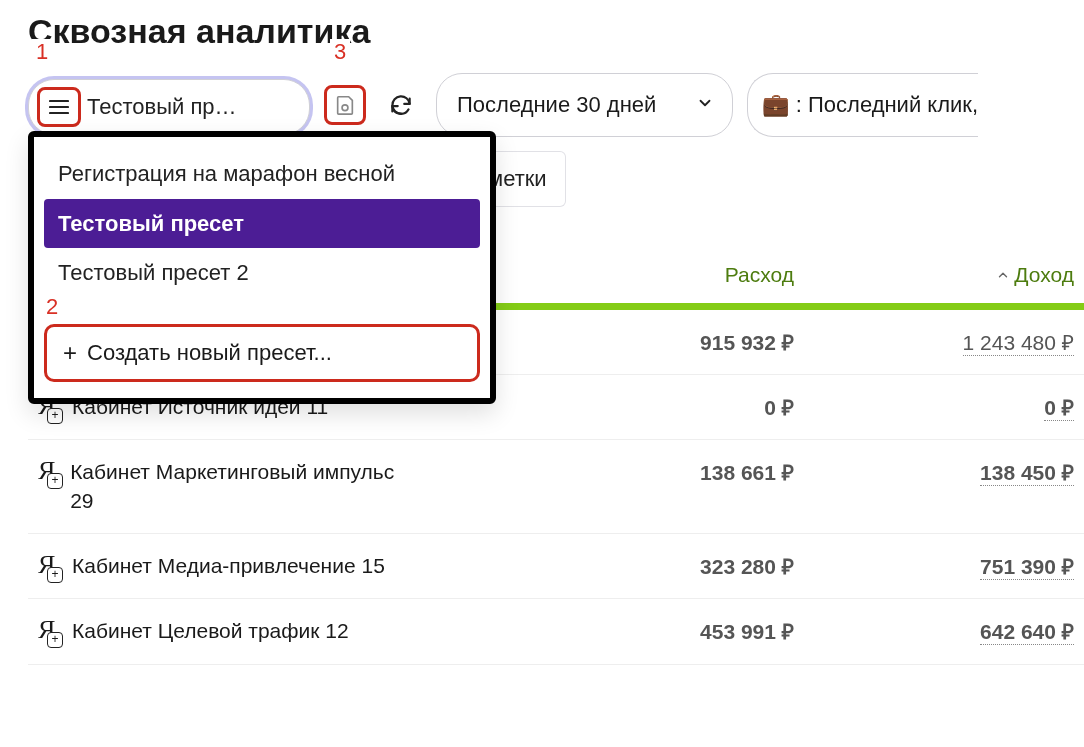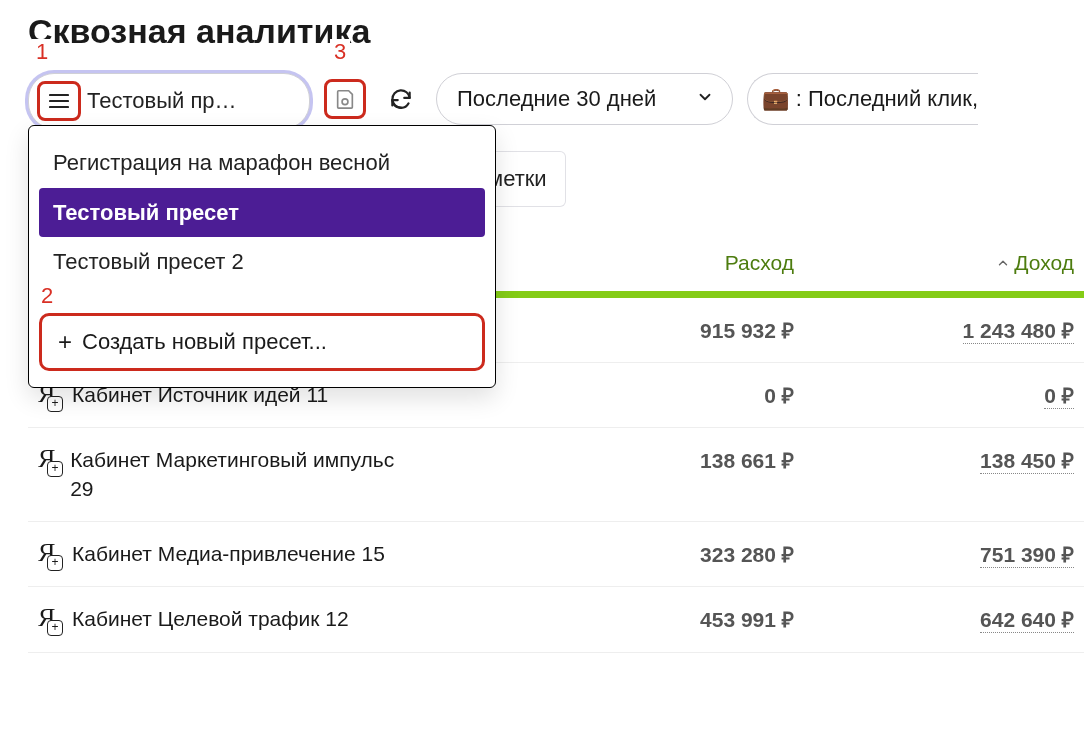--- a/index.html
+++ b/index.html
@@ -81,42 +81,42 @@
     width: 42px;
     height: 40px;
     display: flex;
     align-items: center;
     justify-content: center;
     cursor: pointer;
   }
   .pill {
     display: flex;
     align-items: center;
-    height: 52px;
+    height: 64px;
     border: 1px solid #d0d0d6;
     border-radius: 26px;
     padding: 0 20px;
     background: #fff;
     font-size: 22px;
     color: #1a1a1a;
     cursor: pointer;
   }
   .pill .chev {
     margin-left: 40px;
     margin-right: -2px;
   }
   .attr-pill { padding-left: 14px; }
   .attr-emoji { margin-right: 6px; }
   .dropdown {
     position: absolute;
     top: 52px;
     left: 0;
     width: 468px;
     background: #fff;
-    border: 1px solid #000000;
+    border: 6px solid #000000;
     border-radius: 6px;
     box-shadow: 0 10px 24px rgba(0,0,0,0.12);
     padding: 12px 10px 16px 10px;
     z-index: 20;
   }
   .dd-item {
     font-size: 22px;
     padding: 10px 14px;
     border-radius: 4px;
     cursor: pointer;
@@ -184,21 +184,21 @@
   }
   .row-total td { font-weight: 700; color: #555; }
   .col-spend { text-align: right; color: #555; font-weight: 600; width: 210px; }
   .col-income { text-align: right; width: 280px; }
   .income-val {
     color: #555;
     font-weight: 600;
     border-bottom: 1.5px dotted #888;
     padding-bottom: 1px;
   }
-  .row-total .income-val { font-weight: 700; }
+  .row-total .income-val { font-weight: 400; }
   .name-cell { display: flex; align-items: flex-start; gap: 8px; max-width: 360px; }
   .ya-icon {
     position: relative;
     width: 26px;
     font-size: 26px;
     font-weight: 400;
     font-family: "Times New Roman", serif;
     line-height: 1;
   }
   .ya-plus {

